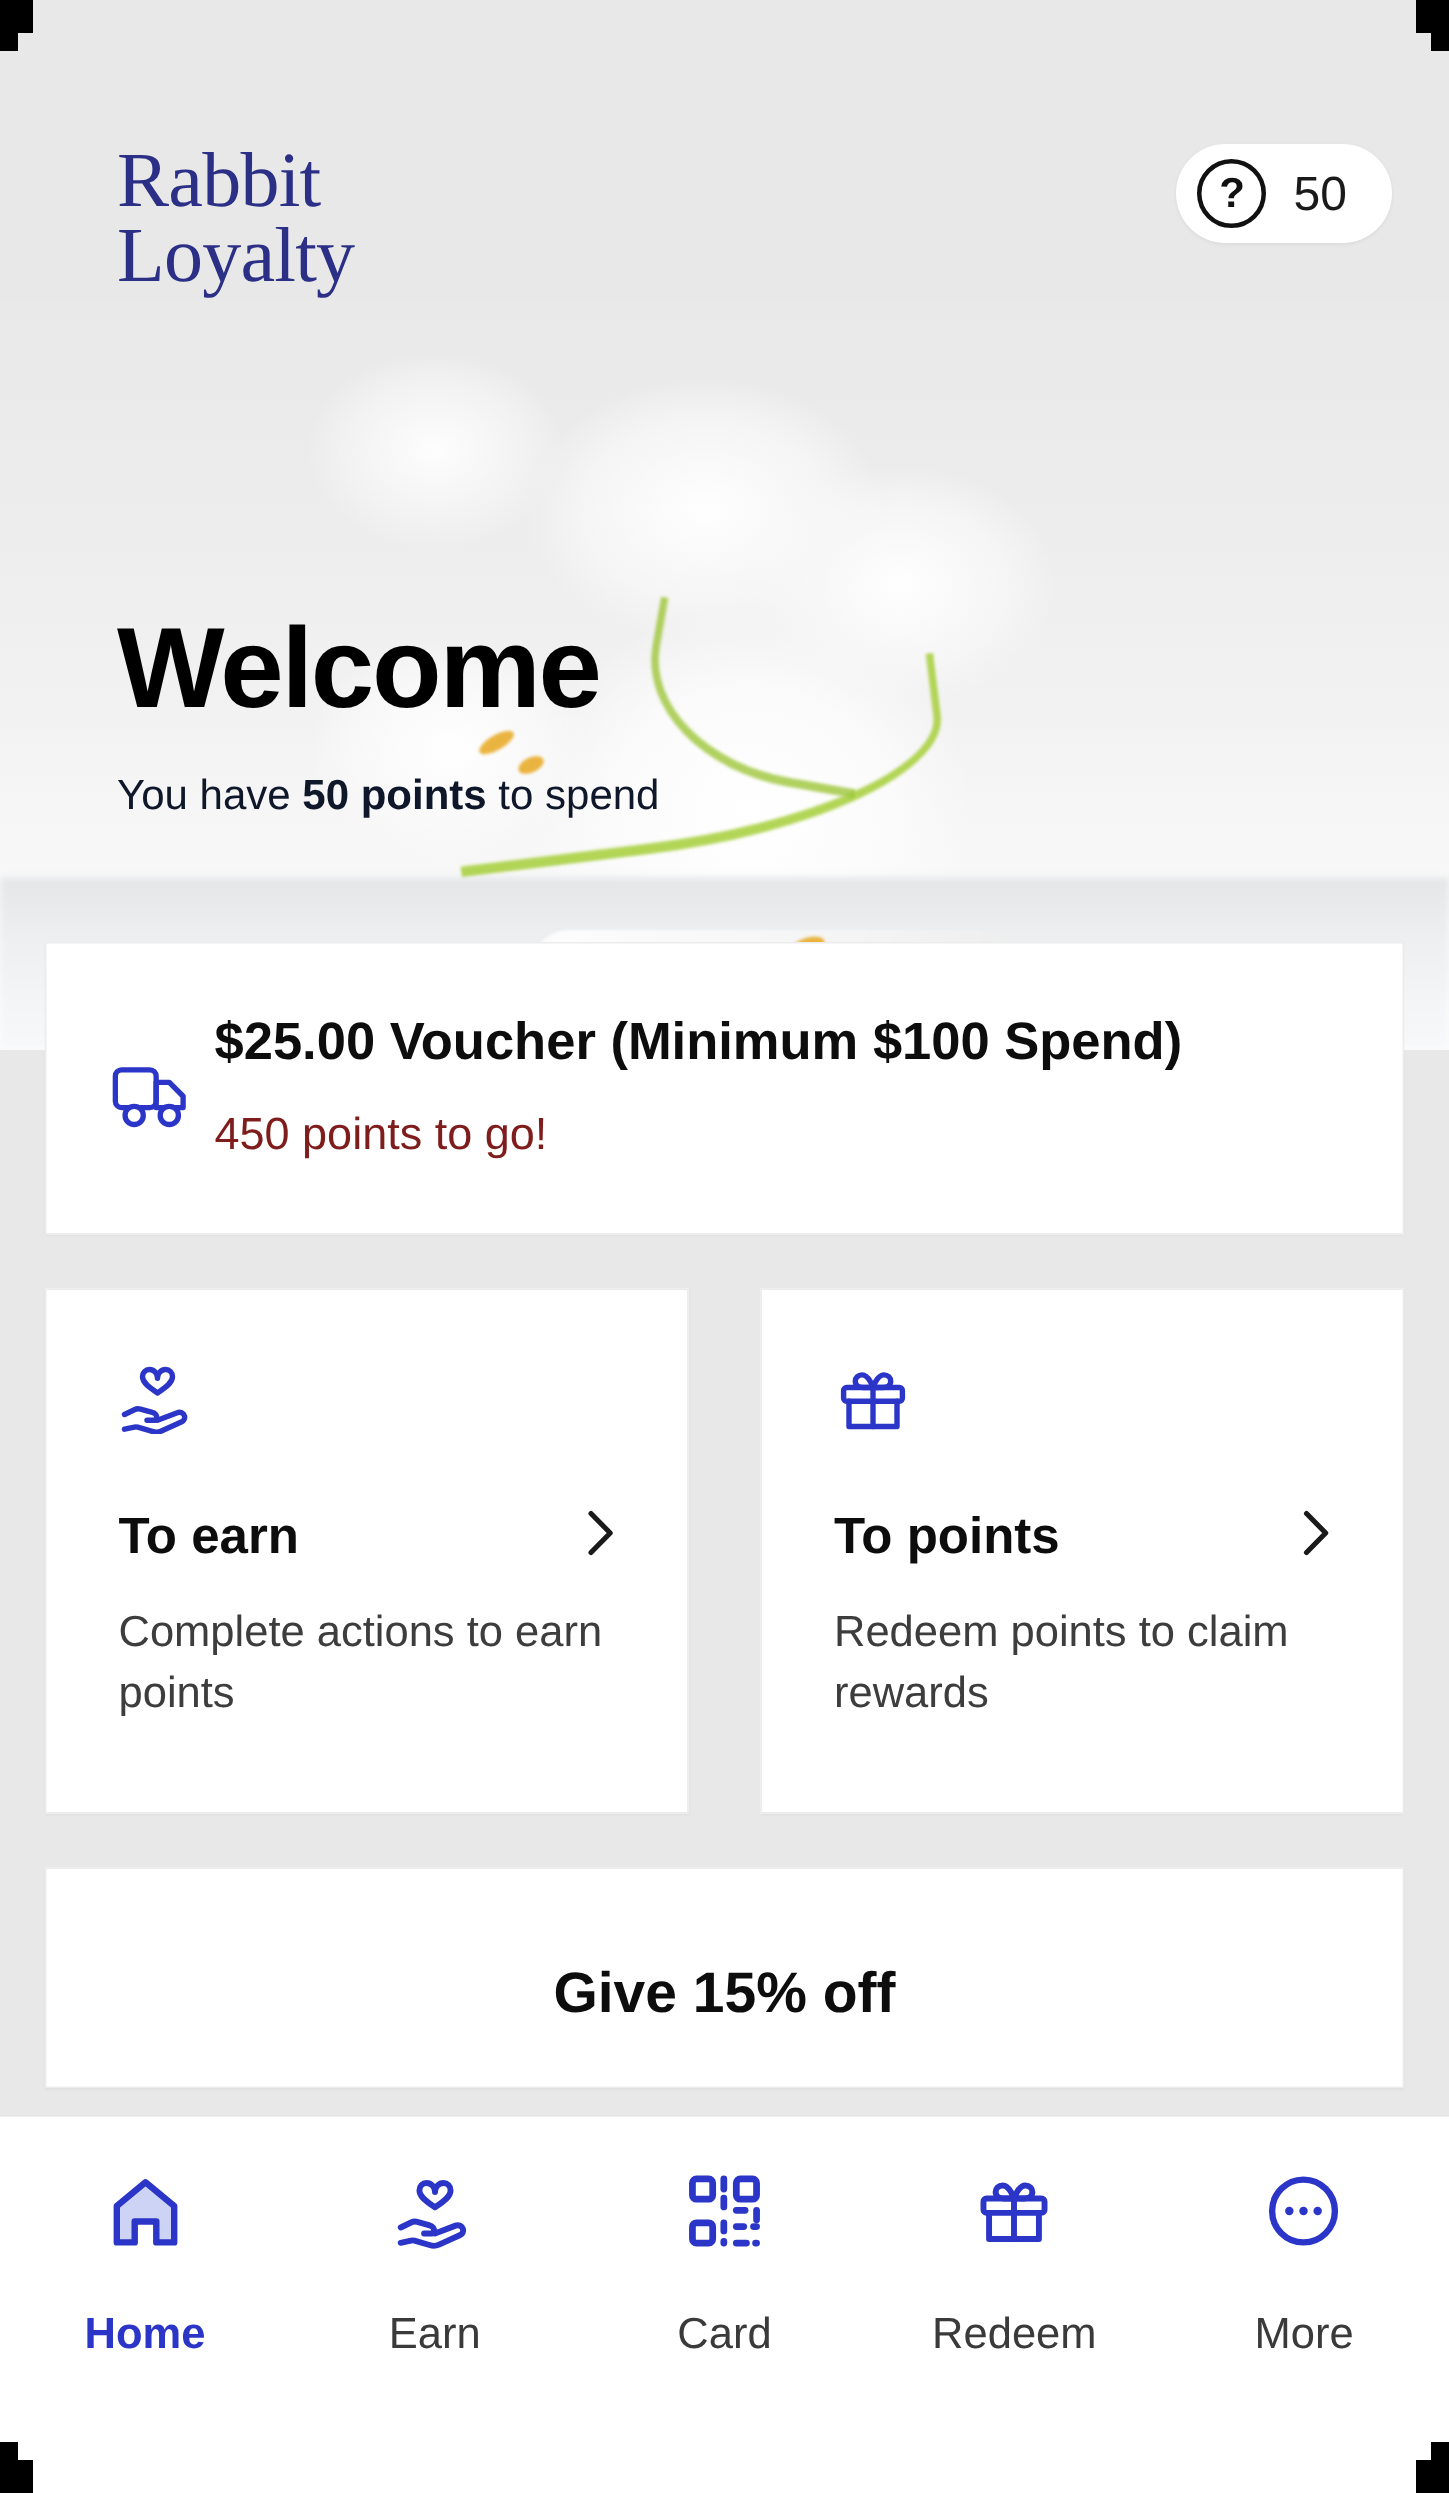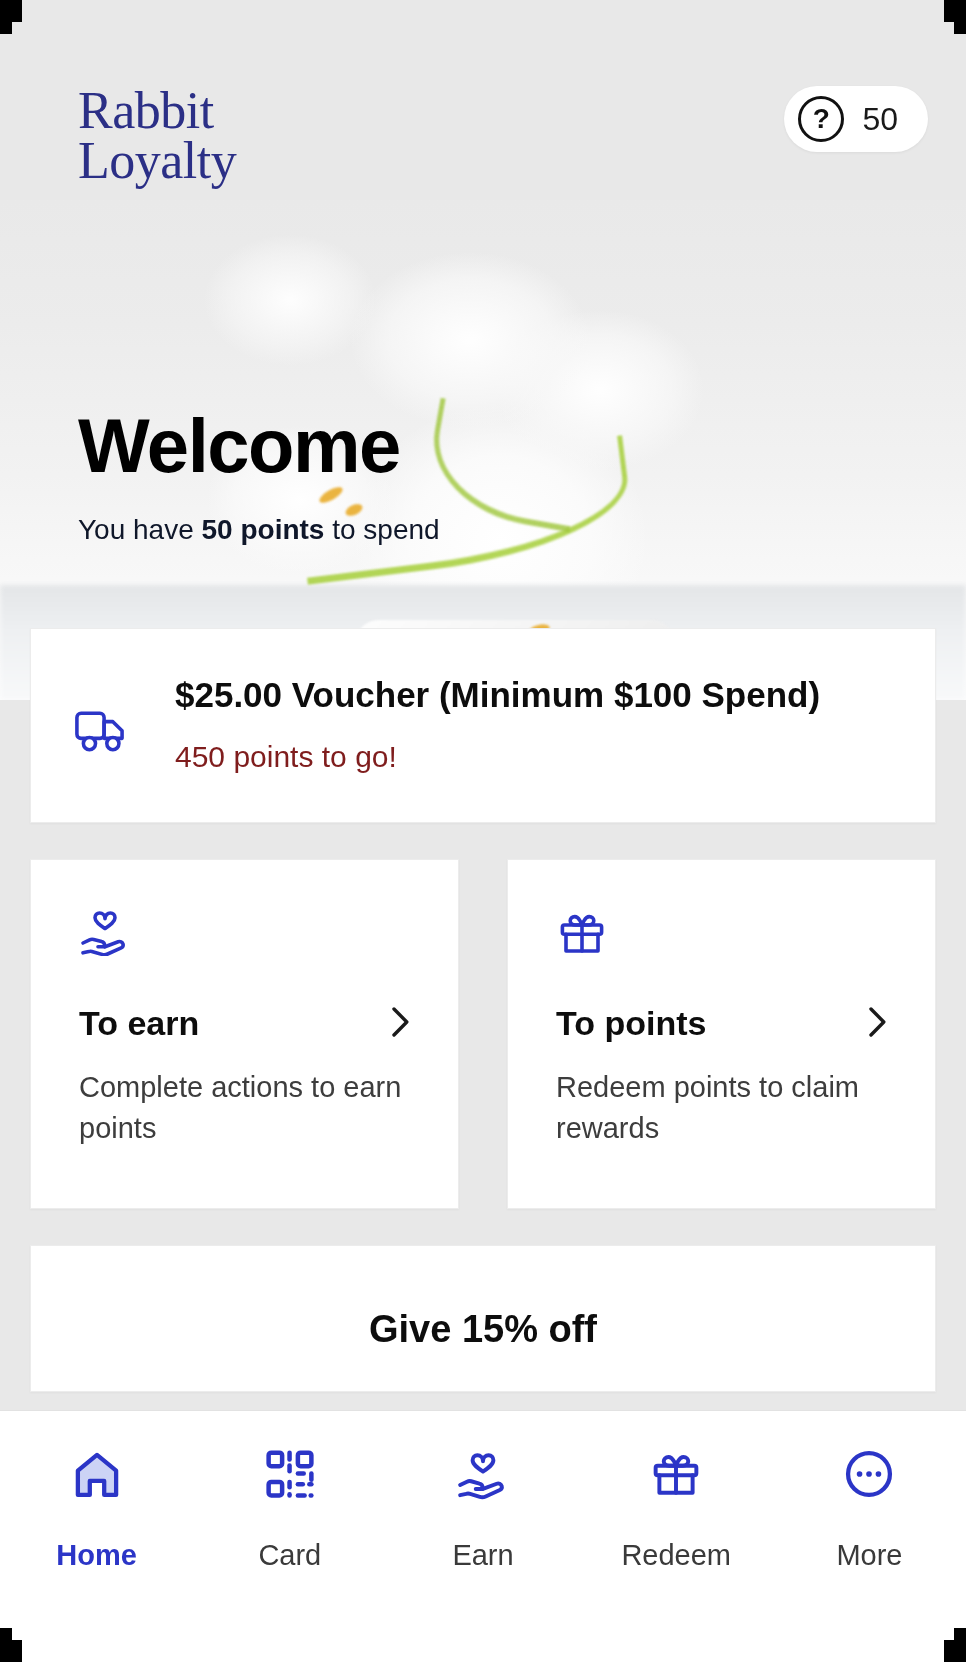--- a/index.html
+++ b/index.html
@@ -81,21 +81,21 @@
     filter:blur(1.2px);
   }
   .table {
     position:absolute; left:0; top:385px; width:966px; height:115px;
     background:linear-gradient(to bottom,#e4e6e8 0%,#eef0f2 40%,#f8f9fa 100%);
     filter:blur(2px);
   }
 
   
   .topbar {
-    position:absolute; top:8px; left:0; width:966px; height:210px;
+    position:absolute; top:18px; left:0; width:966px; height:210px;
     display:flex; align-items:flex-start; justify-content:space-between;
     padding:78px 38px 0 78px;
     z-index:10;
   }
   .logo {
     font-family:"Liberation Serif", serif;
     color:#2b2f86;
     font-size:52px;
     line-height:0.96;
     font-weight:400;
@@ -132,21 +132,21 @@
     position:absolute; top:628px; left:0; width:966px; height:1034px;
     z-index:12;
     padding:0 30px;
   }
   .card {
     background:#fff;
     border:1px solid #ececec;
     box-shadow:0 1px 2px rgba(0,0,0,.04);
   }
   .voucher-card {
-    display:flex; align-items:flex-start; gap:44px;
+    display:flex; align-items:flex-start; gap:12px;
     padding:44px 38px 48px 42px;
     margin-bottom:36px;
   }
   .voucher-icon { flex:0 0 auto; margin-top:34px; }
   .voucher-text { flex:1 1 auto; }
   .voucher-title {
     font-size:35px; font-weight:700; color:#0d0d0d; line-height:1.23;
   }
   .voucher-sub {
     margin-top:24px; font-size:30px; color:#7f1d1d; font-weight:400;
@@ -306,20 +306,31 @@
       <span>
         <svg width="54" height="54" viewBox="0 0 24 24" fill="#ccd3f5" stroke="#2b35c7" stroke-width="1.9" stroke-linecap="round" stroke-linejoin="round">
           <path d="M3.5 10.5L12 3.5l8.5 7v10.8h-5.3v-6.2H8.8v6.2H3.5z"></path>
         </svg>
       </span>
       <span class="nav-label">Home</span>
     </div>
 
     <div class="nav-item">
       <span>
+        <svg width="54" height="54" viewBox="0 0 26 25" fill="none" stroke="#2b35c7" stroke-width="1.9" stroke-linecap="round" stroke-linejoin="round">
+          <path d="M13 6.4c0-1.7 1.3-2.9 2.7-2.9 1.3 0 2.3 1 2.3 2.4 0 2.1-2.6 3.8-5 5.4-2.4-1.6-5-3.3-5-5.4 0-1.4 1-2.4 2.3-2.4 1.4 0 2.7 1.2 2.7 2.9z"></path>
+          <path d="M2 17.8l3.3-1.6c.6-.3 1.3-.4 2-.2l4 1.1c.9.2 1.5 1 1.5 1.9 0 .4-.3.7-.7.7H9.5"></path>
+          <path d="M13 19.7l6.6-2.5c1-.4 2.1.1 2.4 1.1.2.8-.2 1.6-.9 1.9l-6.8 3.1c-.9.4-1.9.5-2.8.2l-5.1-1.5c-.5-.1-1-.1-1.5.1L2 22.7"></path>
+        </svg>
+      </span>
+      <span class="nav-label">Earn</span>
+    </div>
+
+    <div class="nav-item">
+      <span>
         <svg width="54" height="54" viewBox="0 0 24 24" fill="none" stroke="#2b35c7" stroke-width="2" stroke-linecap="round">
           <rect x="2.5" y="2.5" width="6" height="6" rx="1.2" stroke-width="2"></rect>
           <rect x="15.5" y="2.5" width="6" height="6" rx="1.2" stroke-width="2"></rect>
           <rect x="2.5" y="15.5" width="6" height="6" rx="1.2" stroke-width="2"></rect>
           <path d="M11.8 2.5v3"></path>
             <path d="M11.8 8.2v2.6"></path>
           <path d="M15.5 11.8h2.6"></path>
             <path d="M21.5 11.8v2.8"></path>
           <path d="M11.8 15.5v2.4"></path>
             <path d="M11.8 21v.5"></path>
@@ -328,31 +339,20 @@
           <path d="M15.5 21.5h3"></path>
             <path d="M21.2 21.5h.3"></path>
         </svg>
       </span>
       <span class="nav-label">Card</span>
     </div>
 
     <div class="nav-item">
       <span>
         <svg width="54" height="54" viewBox="0 0 26 25" fill="none" stroke="#2b35c7" stroke-width="1.9" stroke-linecap="round" stroke-linejoin="round">
-          <path d="M13 6.4c0-1.7 1.3-2.9 2.7-2.9 1.3 0 2.3 1 2.3 2.4 0 2.1-2.6 3.8-5 5.4-2.4-1.6-5-3.3-5-5.4 0-1.4 1-2.4 2.3-2.4 1.4 0 2.7 1.2 2.7 2.9z"></path>
-          <path d="M2 17.8l3.3-1.6c.6-.3 1.3-.4 2-.2l4 1.1c.9.2 1.5 1 1.5 1.9 0 .4-.3.7-.7.7H9.5"></path>
-          <path d="M13 19.7l6.6-2.5c1-.4 2.1.1 2.4 1.1.2.8-.2 1.6-.9 1.9l-6.8 3.1c-.9.4-1.9.5-2.8.2l-5.1-1.5c-.5-.1-1-.1-1.5.1L2 22.7"></path>
-        </svg>
-      </span>
-      <span class="nav-label">Earn</span>
-    </div>
-
-    <div class="nav-item">
-      <span>
-        <svg width="54" height="54" viewBox="0 0 26 25" fill="none" stroke="#2b35c7" stroke-width="1.9" stroke-linecap="round" stroke-linejoin="round">
           <rect x="3.2" y="8.5" width="19.6" height="4.6" rx="1"></rect>
           <path d="M5 13.1v8.4h16v-8.4"></path>
           <path d="M13 8.5v13"></path>
           <path d="M13 8.5S11.6 4.3 9.4 4.3C8 4.3 7.1 5.3 7.1 6.4c0 1.3 1.1 2.1 2.6 2.1z"></path>
           <path d="M13 8.5s1.4-4.2 3.6-4.2c1.4 0 2.3 1 2.3 2.1 0 1.3-1.1 2.1-2.6 2.1z"></path>
         </svg>
       </span>
       <span class="nav-label">Redeem</span>
     </div>
 

